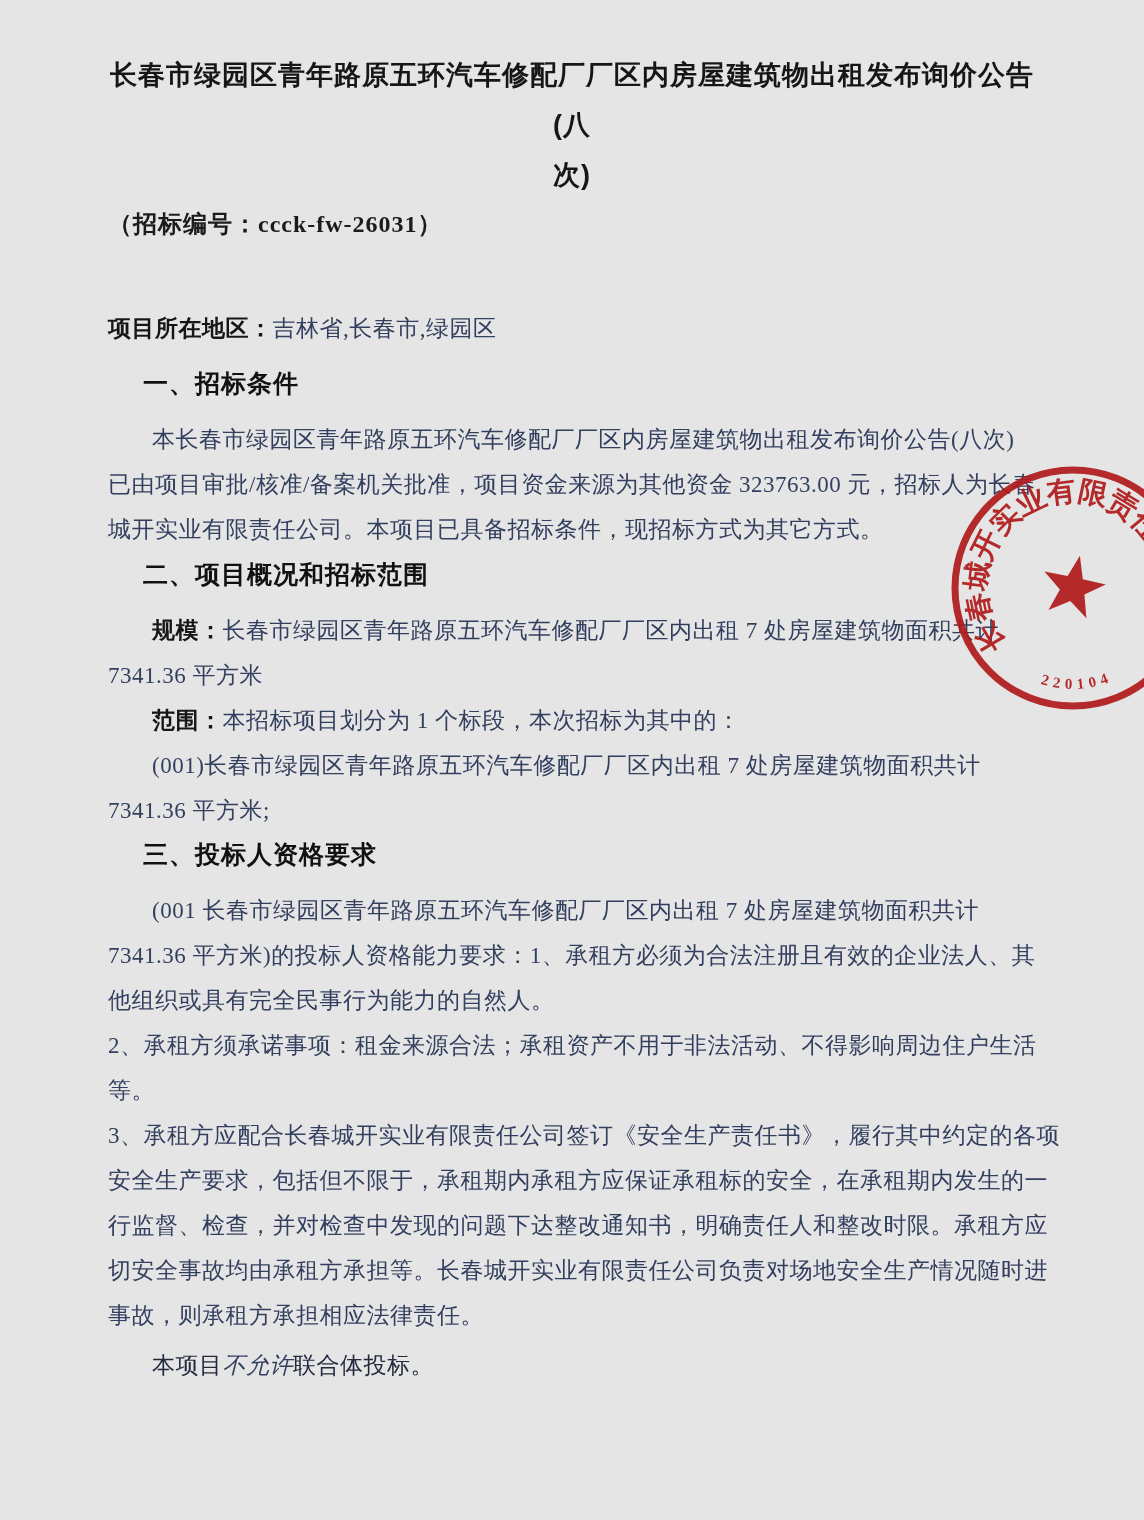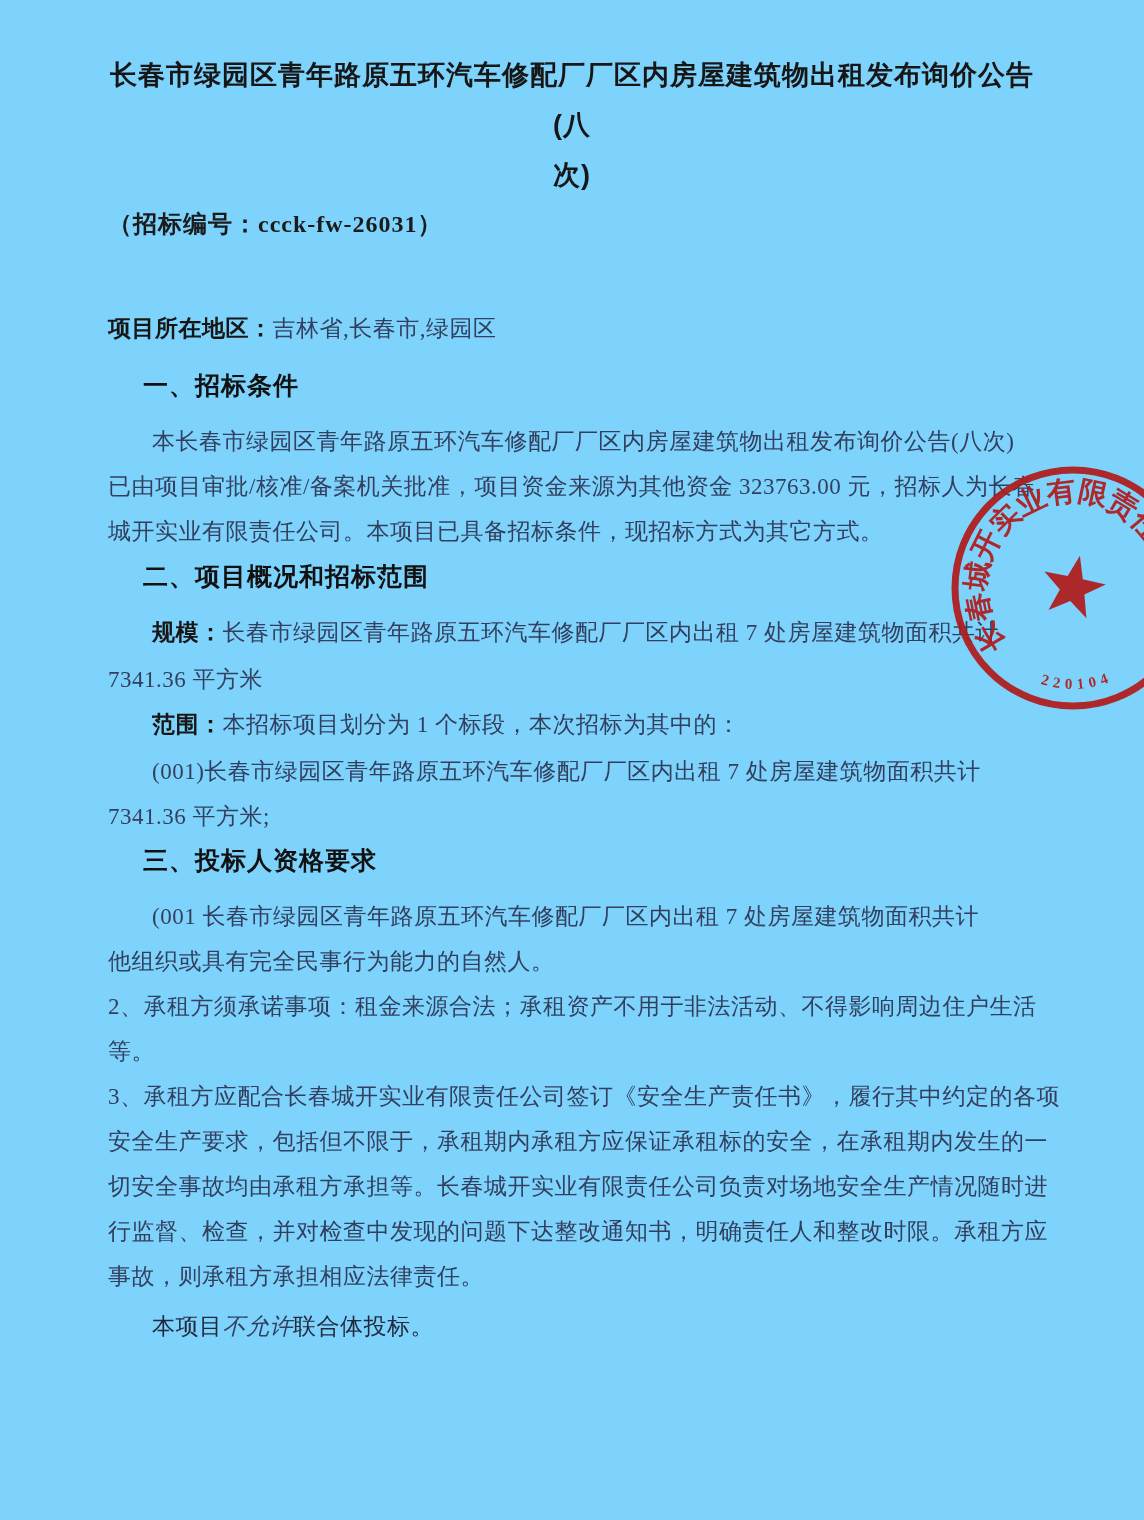--- a/index.html
+++ b/index.html
@@ -1,19 +1,19 @@
 <!DOCTYPE html>
 <html><head>
 <meta charset="utf-8">
 <style>
   html,body { margin:0; padding:0; background:#ffffff; }
   .page {
     position:relative;
     width:1144px; height:1520px;
-    background:#7dd3fc;
+    background:#e5e5e5;
     overflow:hidden;
     font-family:"Liberation Serif","DejaVu Serif",serif;
     color:#333f5e;
   }
   .content { position:absolute; inset:0; padding:0 108px; box-sizing:border-box; }
 
   .doc-title {
     margin-top:50px;
     text-align:center;
     font-family:"Liberation Sans","DejaVu Sans",sans-serif;
@@ -30,21 +30,21 @@
     line-height:48px;
     color:#1b1b1b;
     letter-spacing:1px;
   }
   .location-line {
     margin-top:58px;
     font-size:22px;
     line-height:34px;
   }
   .label-bold {
-    font-family:Liberation Mono, monospace;
+    font-family:Liberation Serif, serif;
     font-weight:bold;
     color:#161616;
   }
   .sec-heading {
     font-family:"Liberation Sans","DejaVu Sans",sans-serif;
     font-weight:bold;
     font-size:25px;
     line-height:40px;
     color:#111111;
     letter-spacing:1px;
@@ -112,27 +112,28 @@
       <div class="body-line indent">
         <span class="label-bold">范围：</span><span>本招标项目划分为 1 个标段，本次招标为其中的：</span>
       </div>
       <div class="body-line indent">(001)长春市绿园区青年路原五环汽车修配厂厂区内出租 7 处房屋建筑物面积共计</div>
       <div class="body-line">7341.36 平方米;</div>
     </div>
 
     <div class="sec-heading h3">三、投标人资格要求</div>
     <div class="body-block">
       <div class="body-line indent">(001 长春市绿园区青年路原五环汽车修配厂厂区内出租 7 处房屋建筑物面积共计</div>
+      <div class="body-line">7341.36 平方米)的投标人资格能力要求：1、承租方必须为合法注册且有效的企业法人、其</div>
       <div class="body-line">他组织或具有完全民事行为能力的自然人。</div>
       <div class="body-line">2、承租方须承诺事项：租金来源合法；承租资产不用于非法活动、不得影响周边住户生活</div>
       <div class="body-line">等。</div>
       <div class="body-line">3、承租方应配合长春城开实业有限责任公司签订《安全生产责任书》，履行其中约定的各项</div>
       <div class="body-line">安全生产要求，包括但不限于，承租期内承租方应保证承租标的安全，在承租期内发生的一</div>
+      <div class="body-line">行监督、检查，并对检查中发现的问题下达整改通知书，明确责任人和整改时限。承租方应</div>
       <div class="body-line">切安全事故均由承租方承担等。长春城开实业有限责任公司负责对场地安全生产情况随时进</div>
-      <div class="body-line">行监督、检查，并对检查中发现的问题下达整改通知书，明确责任人和整改时限。承租方应</div>
       <div class="body-line">事故，则承租方承担相应法律责任。</div>
       <div class="body-line indent gap-sm">
         <span class="dark-part">本项目</span><span class="italic-part">不允许</span><span class="dark-part">联合体投标。</span>
       </div>
     </div>
 
   </div>
 
   <svg class="seal" viewBox="0 0 270 270" xmlns="http://www.w3.org/2000/svg">
     <circle cx="135" cy="135" r="118" fill="none" stroke="#b11c1c" stroke-width="7"></circle>

